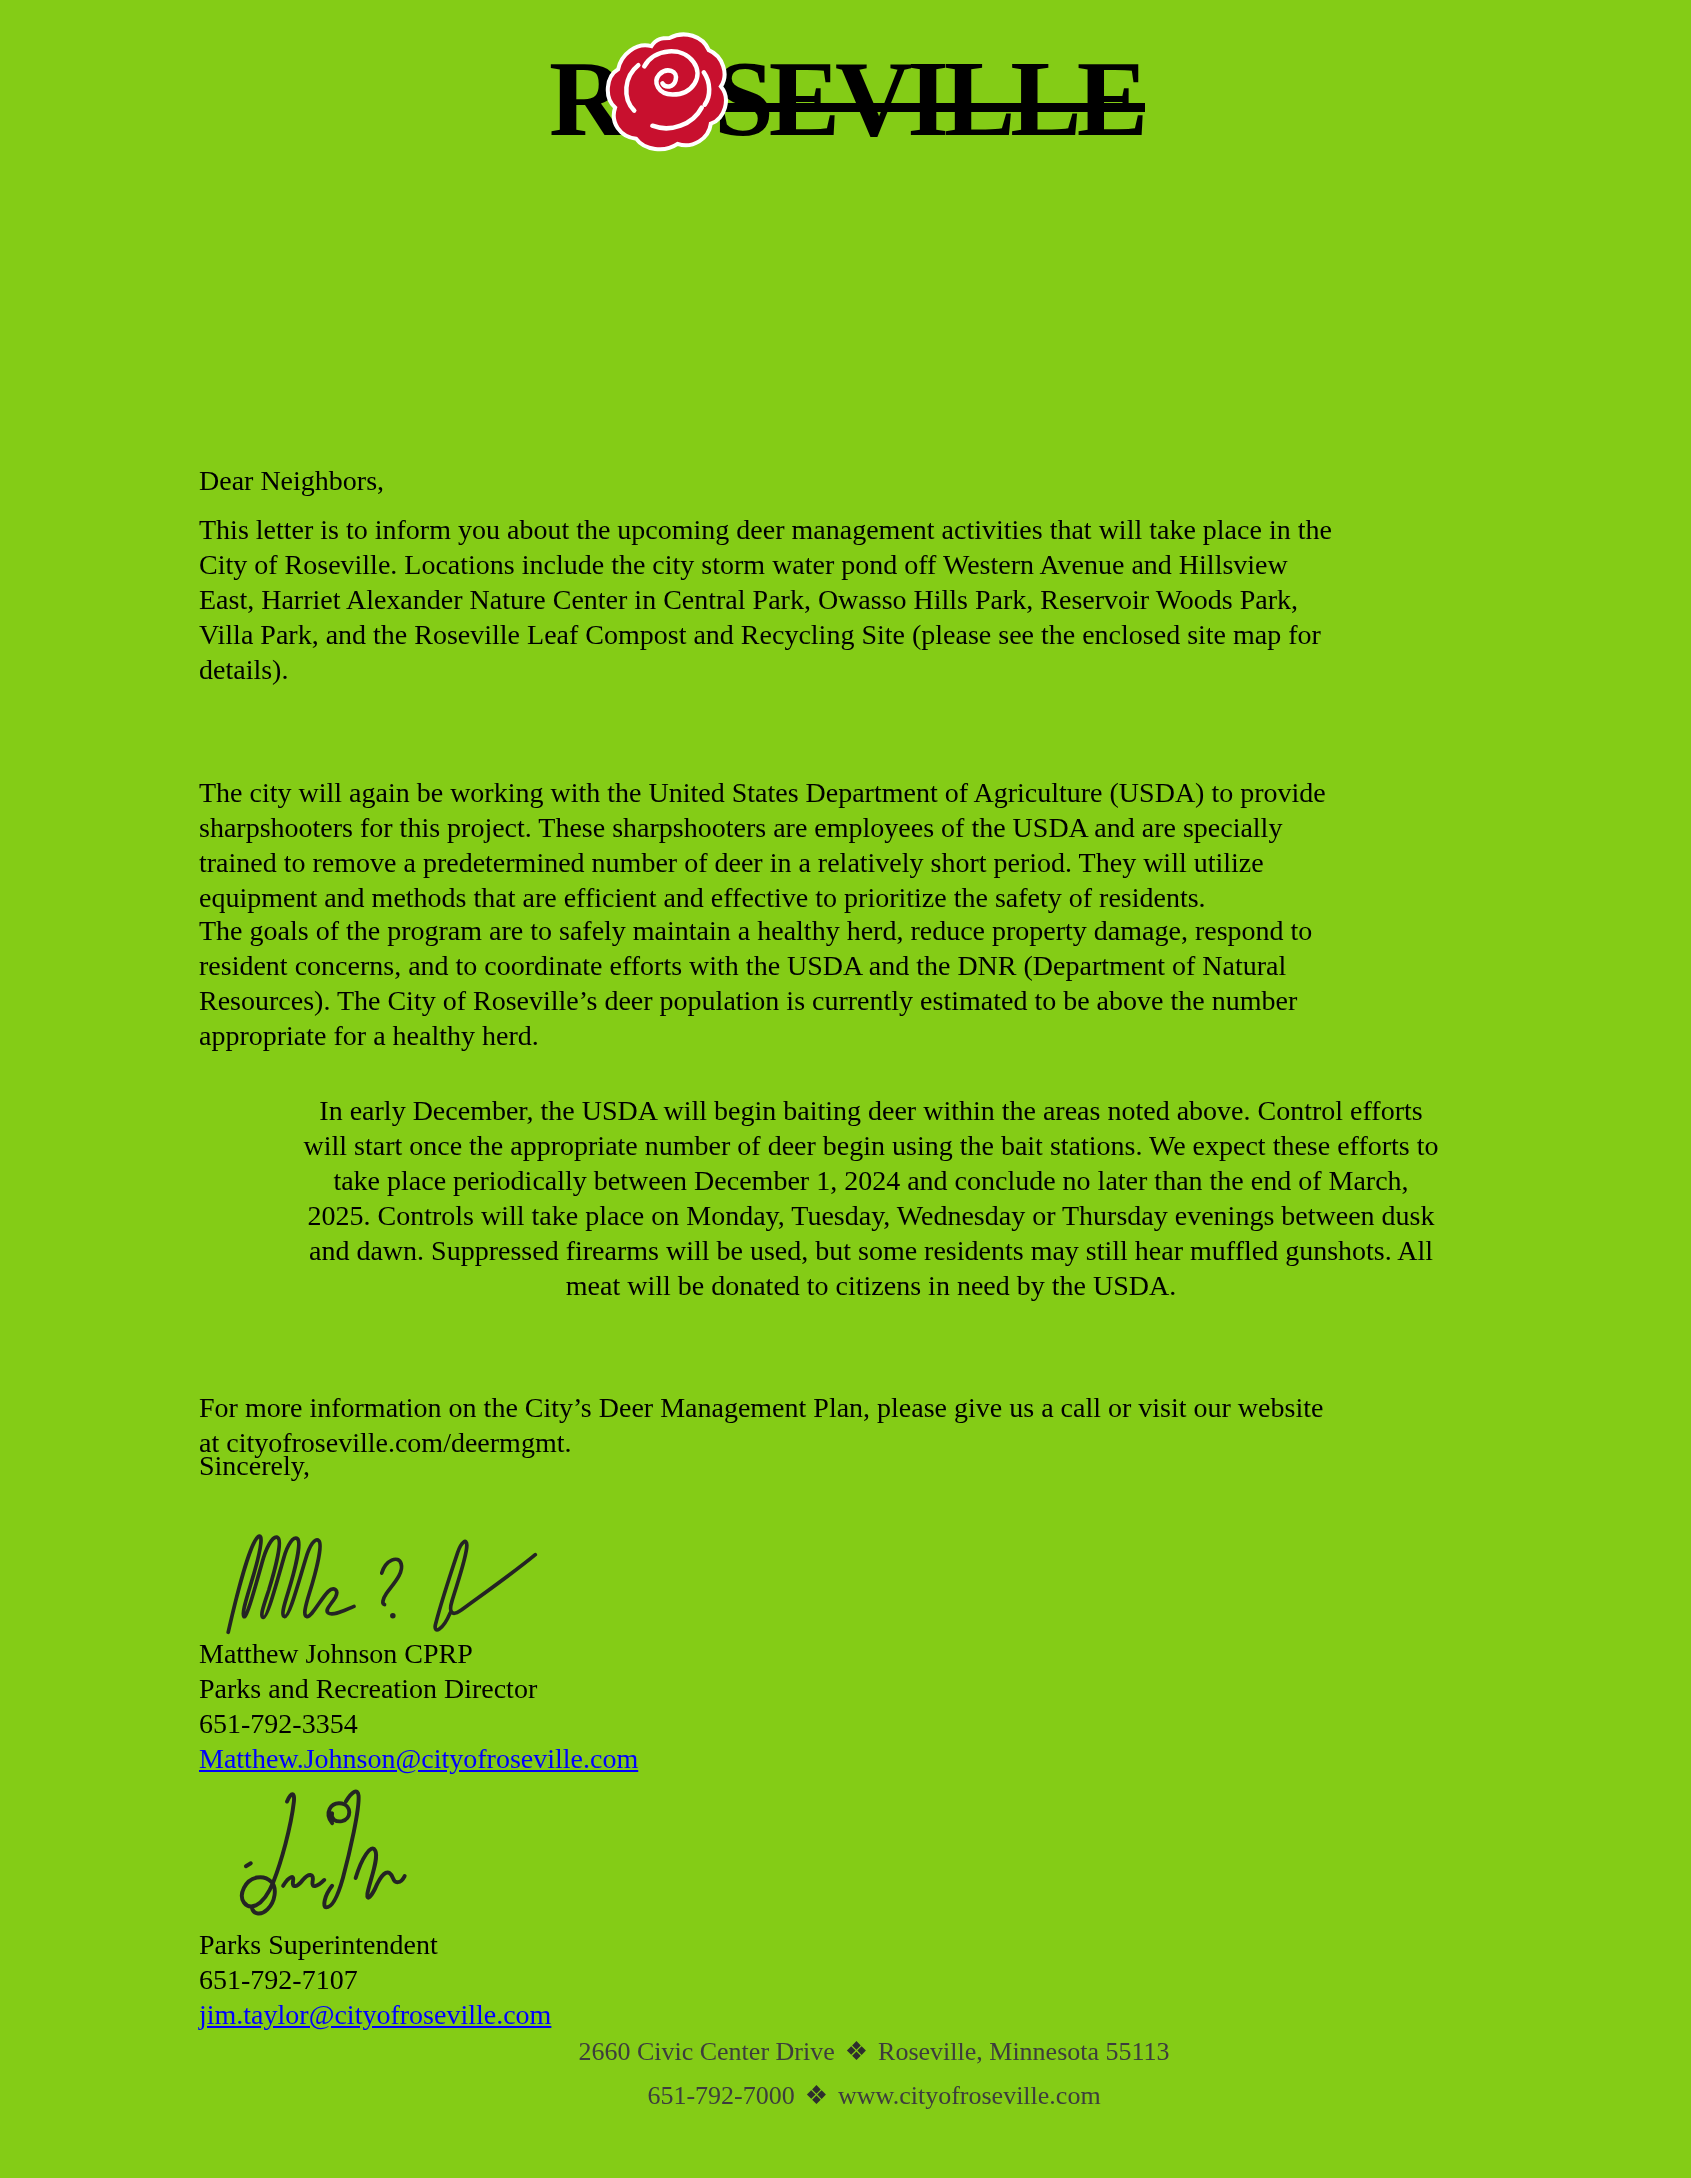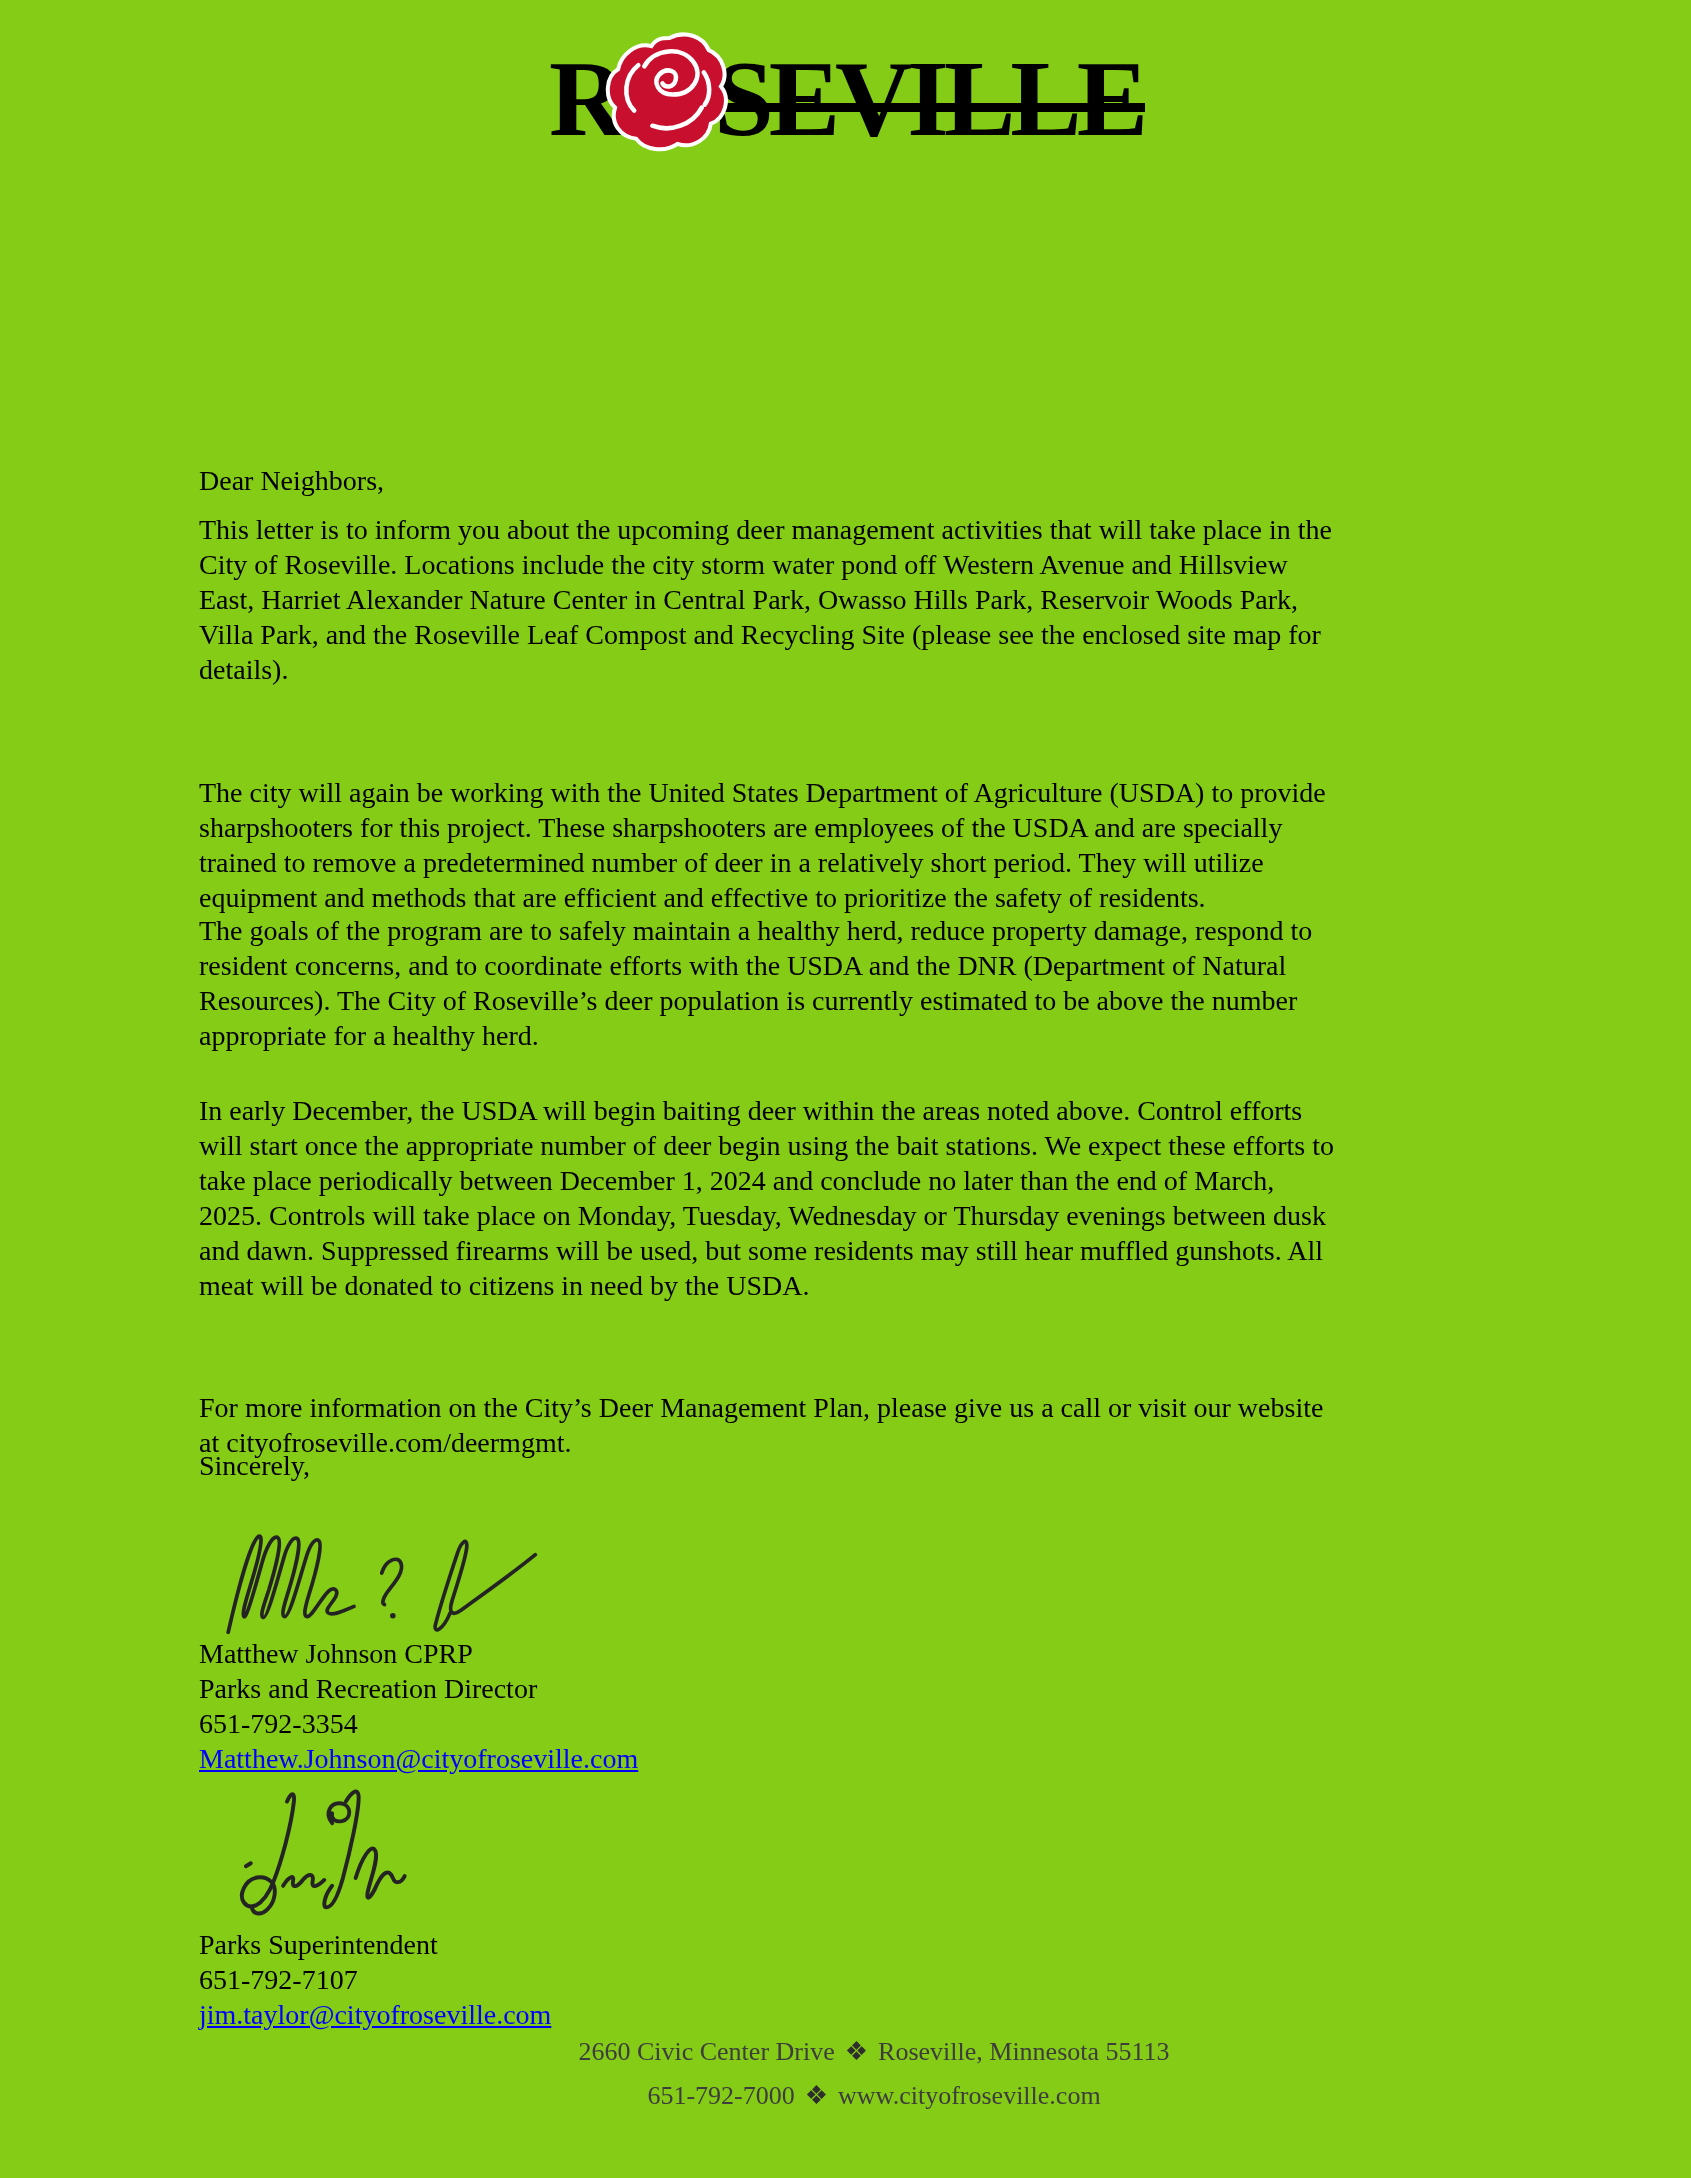--- a/index.html
+++ b/index.html
@@ -62,21 +62,21 @@
 Villa Park, and the Roseville Leaf Compost and Recycling Site (please see the enclosed site map for
 details).</div>
   <div class="tline para" style="top:734px;margin-top:41px;">The city will again be working with the United States Department of Agriculture (USDA) to provide
 sharpshooters for this project.  These sharpshooters are employees of the USDA and are specially
 trained to remove a predetermined number of deer in a relatively short period. They will utilize
 equipment and methods that are efficient and effective to prioritize the safety of residents.</div>
   <div class="tline para" style="top:913px;">The goals of the program are to safely maintain a healthy herd, reduce property damage, respond to
 resident concerns, and to coordinate efforts with the USDA and the DNR (Department of Natural
 Resources). The City of Roseville’s deer population is currently estimated to be above the number
 appropriate for a healthy herd.</div>
-  <div class="tline para" style="top:1093px;">In early December, the USDA will begin baiting deer within the areas noted above. Control efforts
+  <div class="tline para" style="top:1093px;text-align:center;">In early December, the USDA will begin baiting deer within the areas noted above. Control efforts
 will start once the appropriate number of deer begin using the bait stations. We expect these efforts to
 take place periodically between December 1, 2024 and conclude no later than the end of March,
 2025. Controls will take place on Monday, Tuesday, Wednesday or Thursday evenings between dusk
 and dawn.  Suppressed firearms will be used, but some residents may still hear muffled gunshots. All
 meat will be donated to citizens in need by the USDA.</div>
   <div class="tline para" style="top:1390px;">For more information on the City’s Deer Management Plan, please give us a call or visit our website
 at cityofroseville.com/deermgmt.</div>
 
   <div class="tline" style="top:1448px;">Sincerely,</div>
 

